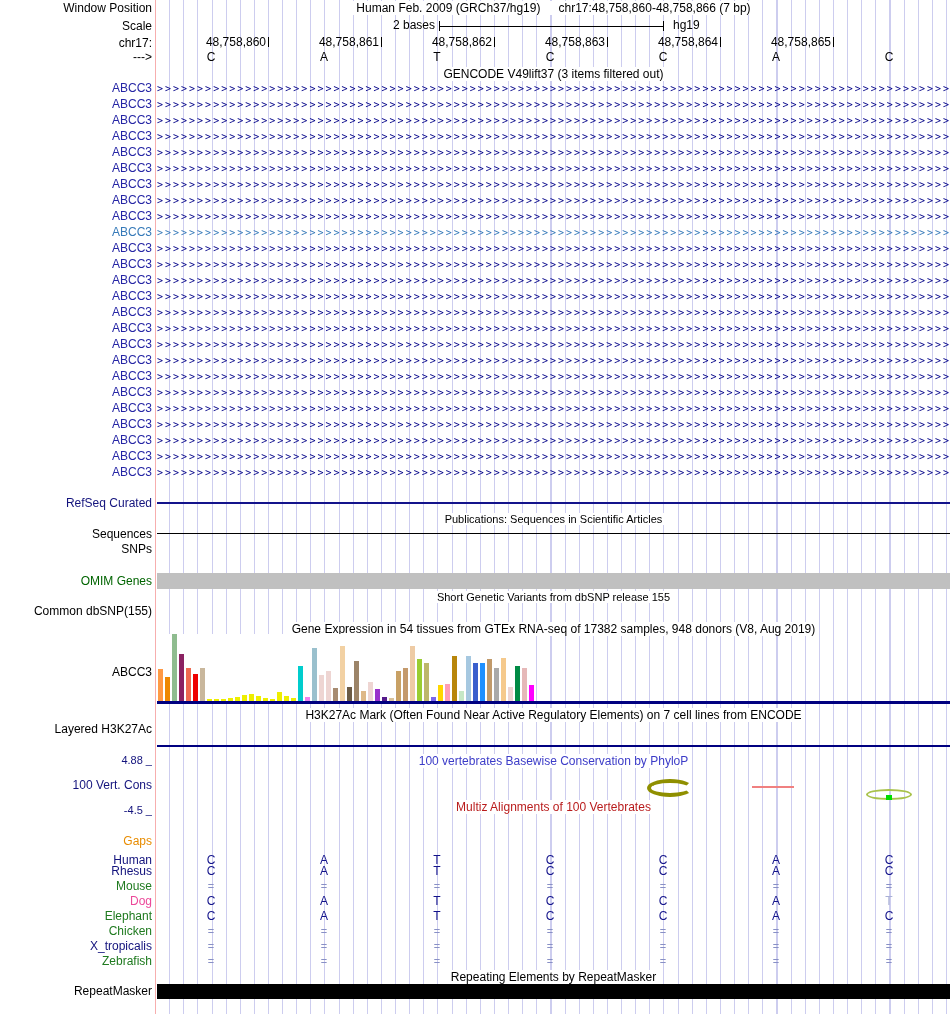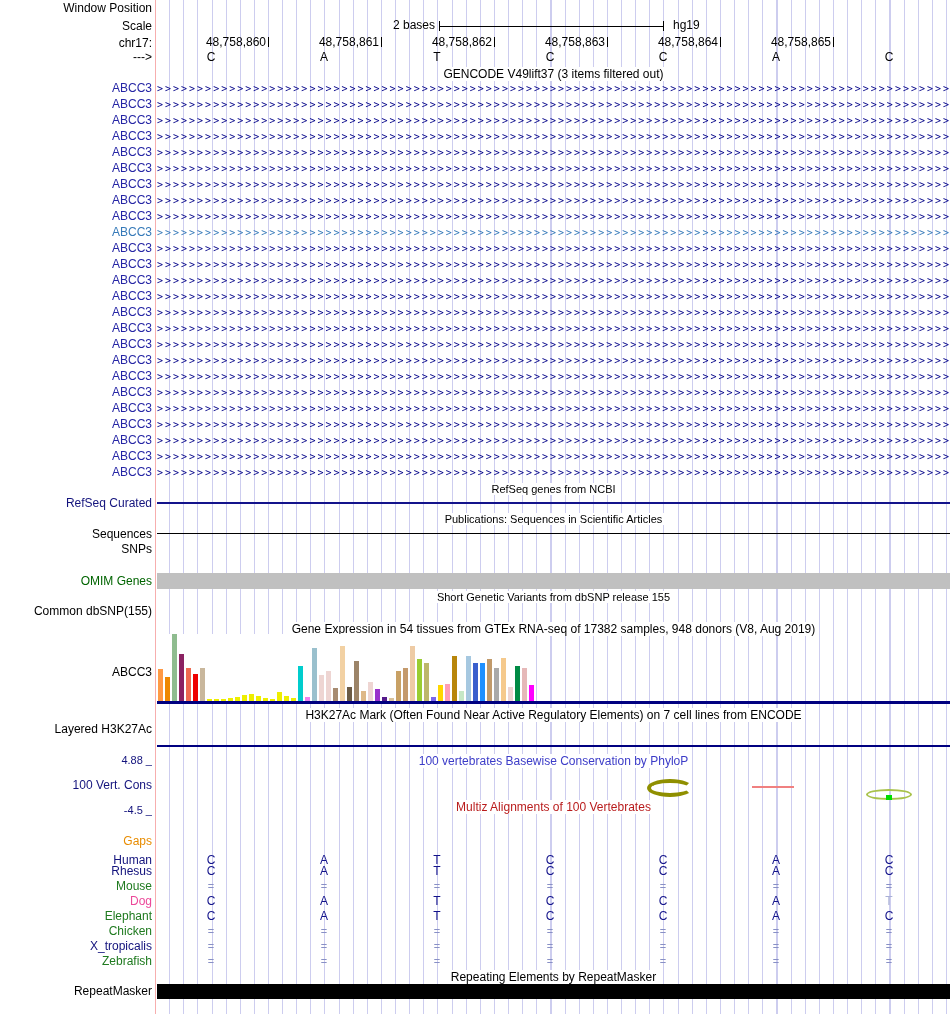--- a/index.html
+++ b/index.html
@@ -33,20 +33,21 @@
   .cons-dot{position:absolute;left:18px;top:4px;width:6px;height:5px;background:#00DD00;}
 </style>
 </head>
 <body>
 
 <div id="browser">
   <div class="grid"></div>
   <div class="guideline"></div>
 
   <div class="lbl" style="top:1px">Window Position</div>
+  <div class="ctitle" style="top:1px"><span>Human Feb. 2009 (GRCh37/hg19)</span><span style="padding:0 6px"></span><span>chr17:48,758,860-48,758,866 (7 bp)</span></div>
 
   <div class="lbl" style="top:19px">Scale</div>
   <div class="tick-label" style="top:19px;right:calc(100% - 435px);position:absolute">2 bases</div>
   <div class="hline" style="left:439px;top:26px;width:225px;height:1px;background:#000"></div>
   <div class="hline" style="left:439px;top:21px;width:1px;height:10px;background:#000"></div>
   <div class="hline" style="left:663px;top:21px;width:1px;height:10px;background:#000"></div>
   <div class="tick-label" style="top:19px;left:673px">hg19</div>
 
   <div class="lbl" style="top:36px">chr17:</div>
   <div id="ruler" style="position:absolute;left:0;top:36px;width:950px;height:13px">
@@ -172,21 +173,20 @@
       <div class="trackrow" style="top: 448px;">
         <span class="rlbl" style="color: rgb(37, 37, 165);">ABCC3</span>
         <span class="arrows" style="color: rgb(0, 0, 135);">&gt;&gt;&gt;&gt;&gt;&gt;&gt;&gt;&gt;&gt;&gt;&gt;&gt;&gt;&gt;&gt;&gt;&gt;&gt;&gt;&gt;&gt;&gt;&gt;&gt;&gt;&gt;&gt;&gt;&gt;&gt;&gt;&gt;&gt;&gt;&gt;&gt;&gt;&gt;&gt;&gt;&gt;&gt;&gt;&gt;&gt;&gt;&gt;&gt;&gt;&gt;&gt;&gt;&gt;&gt;&gt;&gt;&gt;&gt;&gt;&gt;&gt;&gt;&gt;&gt;&gt;&gt;&gt;&gt;&gt;&gt;&gt;&gt;&gt;&gt;&gt;&gt;&gt;&gt;&gt;&gt;&gt;&gt;&gt;&gt;&gt;&gt;&gt;&gt;&gt;&gt;&gt;&gt;&gt;&gt;&gt;&gt;&gt;&gt;</span>
       </div>
       <div class="trackrow" style="top: 464px;">
         <span class="rlbl" style="color: rgb(37, 37, 165);">ABCC3</span>
         <span class="arrows" style="color: rgb(0, 0, 135);">&gt;&gt;&gt;&gt;&gt;&gt;&gt;&gt;&gt;&gt;&gt;&gt;&gt;&gt;&gt;&gt;&gt;&gt;&gt;&gt;&gt;&gt;&gt;&gt;&gt;&gt;&gt;&gt;&gt;&gt;&gt;&gt;&gt;&gt;&gt;&gt;&gt;&gt;&gt;&gt;&gt;&gt;&gt;&gt;&gt;&gt;&gt;&gt;&gt;&gt;&gt;&gt;&gt;&gt;&gt;&gt;&gt;&gt;&gt;&gt;&gt;&gt;&gt;&gt;&gt;&gt;&gt;&gt;&gt;&gt;&gt;&gt;&gt;&gt;&gt;&gt;&gt;&gt;&gt;&gt;&gt;&gt;&gt;&gt;&gt;&gt;&gt;&gt;&gt;&gt;&gt;&gt;&gt;&gt;&gt;&gt;&gt;&gt;&gt;</span>
       </div>
     </div>
 
-  <div class="ctitle sm" style="top:482px"><span>RefSeq genes from NCBI</span></div>
   <div class="lbl" style="top:496px;color:#13137D">RefSeq Curated</div>
   <div class="hline" style="left:157px;top:502px;width:793px;height:2px;background:#13138B"></div>
 
   <div class="ctitle sm" style="top:512px"><span>Publications: Sequences in Scientific Articles</span></div>
   <div class="lbl" style="top:527px">Sequences</div>
   <div class="hline" style="left:157px;top:533px;width:793px;height:1px;background:#000"></div>
   <div class="lbl" style="top:542px">SNPs</div>
 
   <div class="hline" style="left:157px;top:573px;width:793px;height:16px;background:#C0C0C0"></div>
   <div class="lbl" style="top:574px;color:#006400">OMIM Genes</div>

